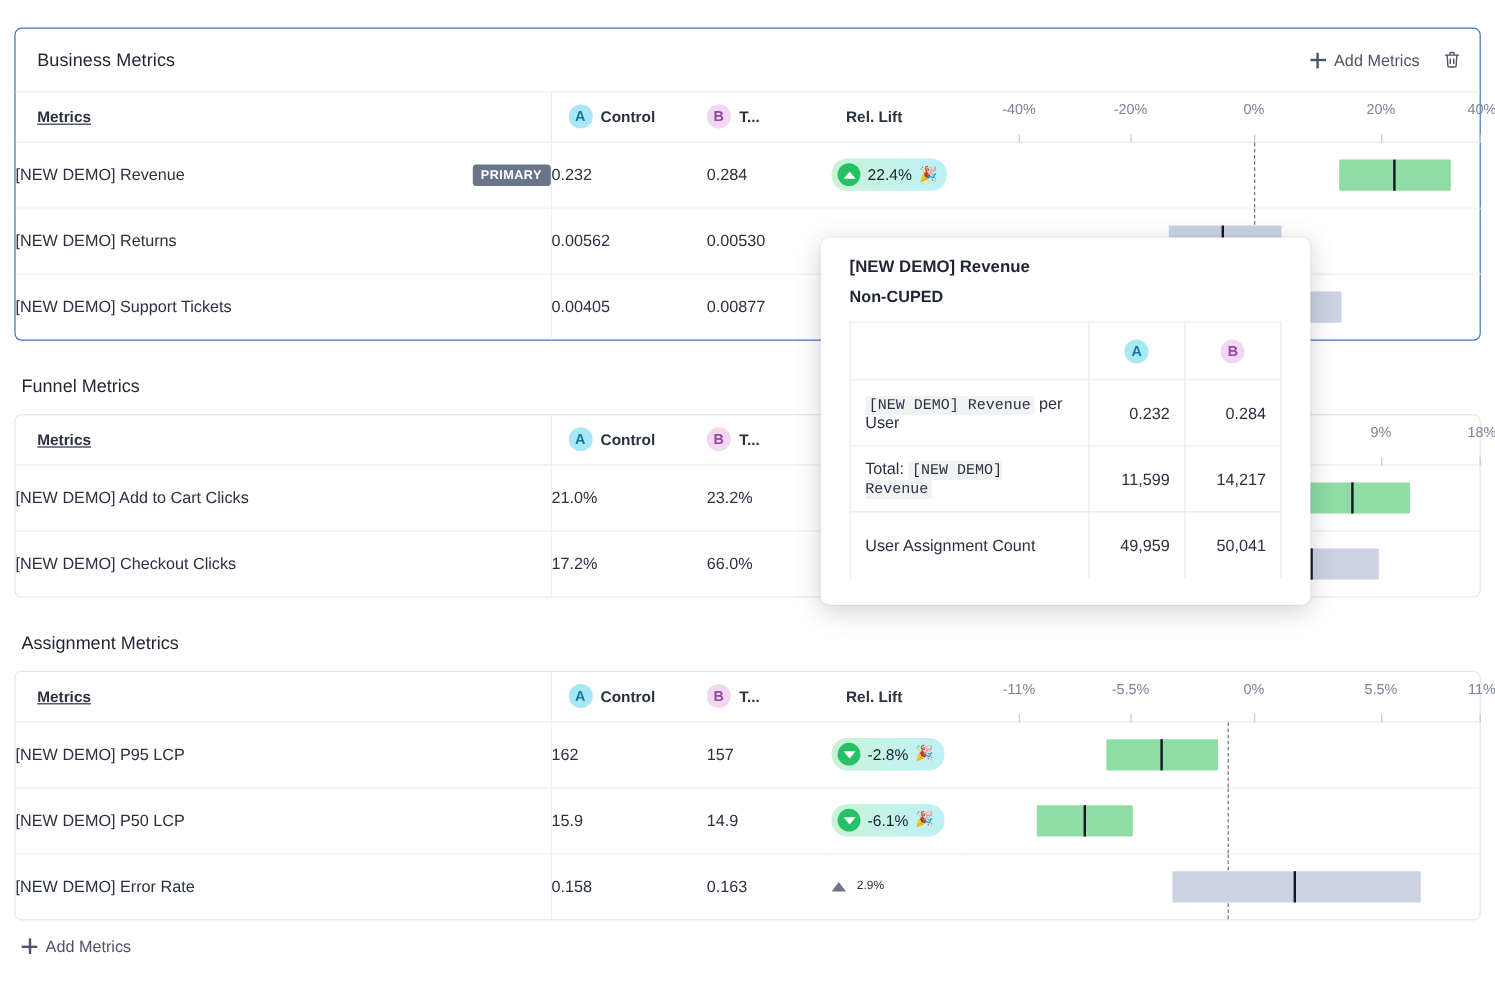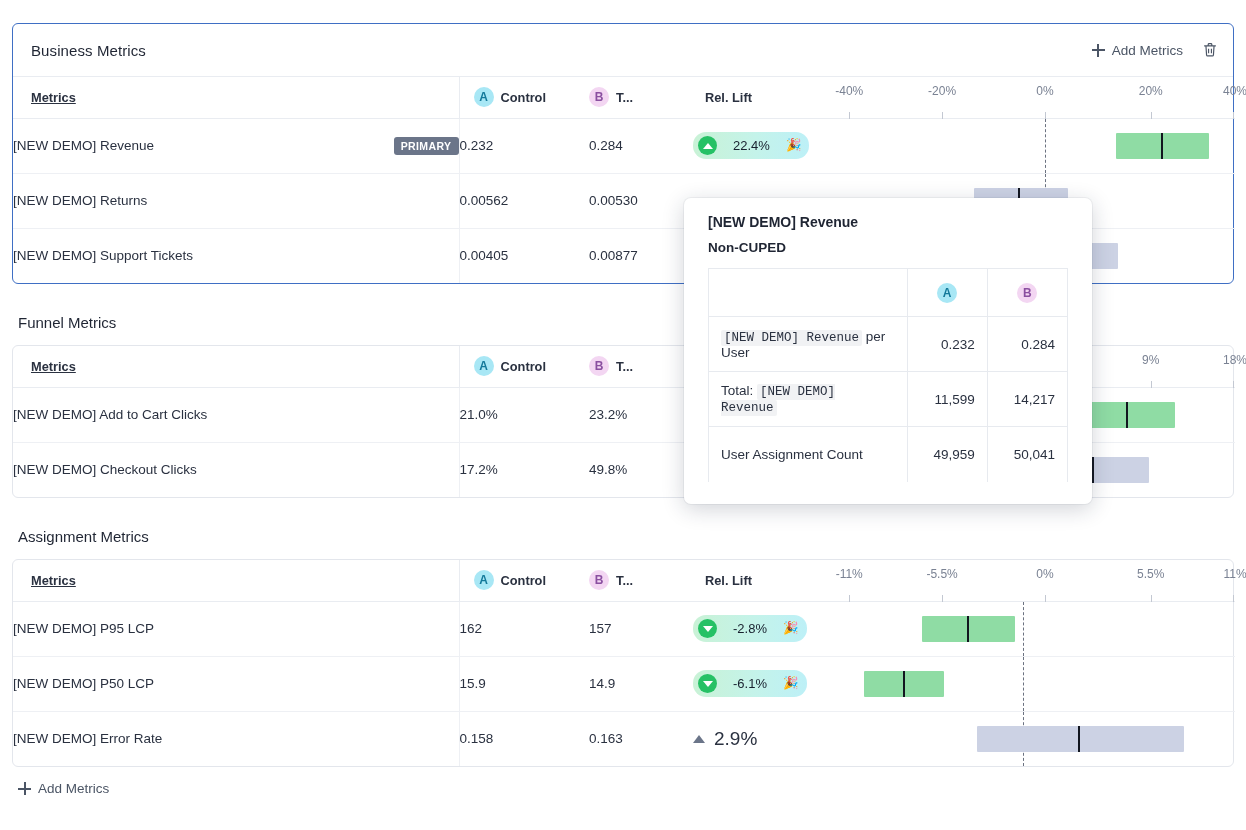--- a/index.html
+++ b/index.html
@@ -97,36 +97,36 @@
   }
   td.num {
     font-size: 13.5px; color: #2a3140; border-left: 1px solid #eef0f4;
     padding-left: 14px;
   }
   td.num.nob { border-left: none; }
   td.lift { padding-left: 12px; }
 
   
   .lift-pill {
-    display: inline-flex; align-items: center; gap: 16px;
+    display: inline-flex; align-items: center; gap: 6px;
     padding: 4px 8px 4px 5px; border-radius: 13px;
     background: linear-gradient(90deg, #c9f2d6 0%, #c4f3ea 55%, #bdf0f7 100%);
     font-size: 13px; color: #17202e;
   }
   .circ {
     width: 19px; height: 19px; border-radius: 50%;
     background: #26c165; display: inline-flex;
     align-items: center; justify-content: center; flex: none;
   }
   .tri-up-w, .tri-dn-w { width: 0; height: 0; }
   .tri-up-w { border-left: 5px solid transparent; border-right: 5px solid transparent; border-bottom: 6px solid #fff; }
   .tri-dn-w { border-left: 5px solid transparent; border-right: 5px solid transparent; border-top: 6px solid #fff; }
   .confetti { font-size: 12.5px; line-height: 1; }
 
-  .lift-plain { display: inline-flex; align-items: center; gap: 9px; font-size: 19px; color: #2a3140; justify-content: center; }
+  .lift-plain { display: inline-flex; align-items: center; gap: 9px; font-size: 10px; color: #2a3140; justify-content: center; }
   .tri-up-g { width: 0; height: 0; border-left: 6px solid transparent; border-right: 6px solid transparent; border-bottom: 8px solid #6b7589; }
 
   
   .chart-head { position: relative; height: 41px; border-left: none; }
   .axis-labels { position: absolute; left: 0; top: 0; width: 100%; height: 100%; }
   .axis-labels span {
     position: absolute; top: 7px; transform: translateX(-50%);
     font-size: 12px; color: #7a8293; font-weight: normal;
   }
   .axis-ticks { position: absolute; left: 0; bottom: -1px; width: 100%; height: 7px; }
@@ -358,21 +358,21 @@
             </div>
           </td>
         </tr>
         <tr>
           <td class="name">
             <div class="name-wrap">
                 <span>[NEW DEMO] Checkout Clicks</span>
               </div>
           </td>
           <td class="num">17.2%</td>
-          <td class="num nob">49.8%</td>
+          <td class="num nob">66.0%</td>
           <td class="lift">
             <span class="lift-plain">
               <span class="tri-up-g"></span>
               <span>4.1%</span>
             </span>
           </td>
           <td class="chart-cell">
             <div class="zero-line" style="left:56%"></div>
             <div class="ci-bar nsig" style="left:54.5%;width:25.5%">
               <div class="ci-mid" style="left:49%"></div>

